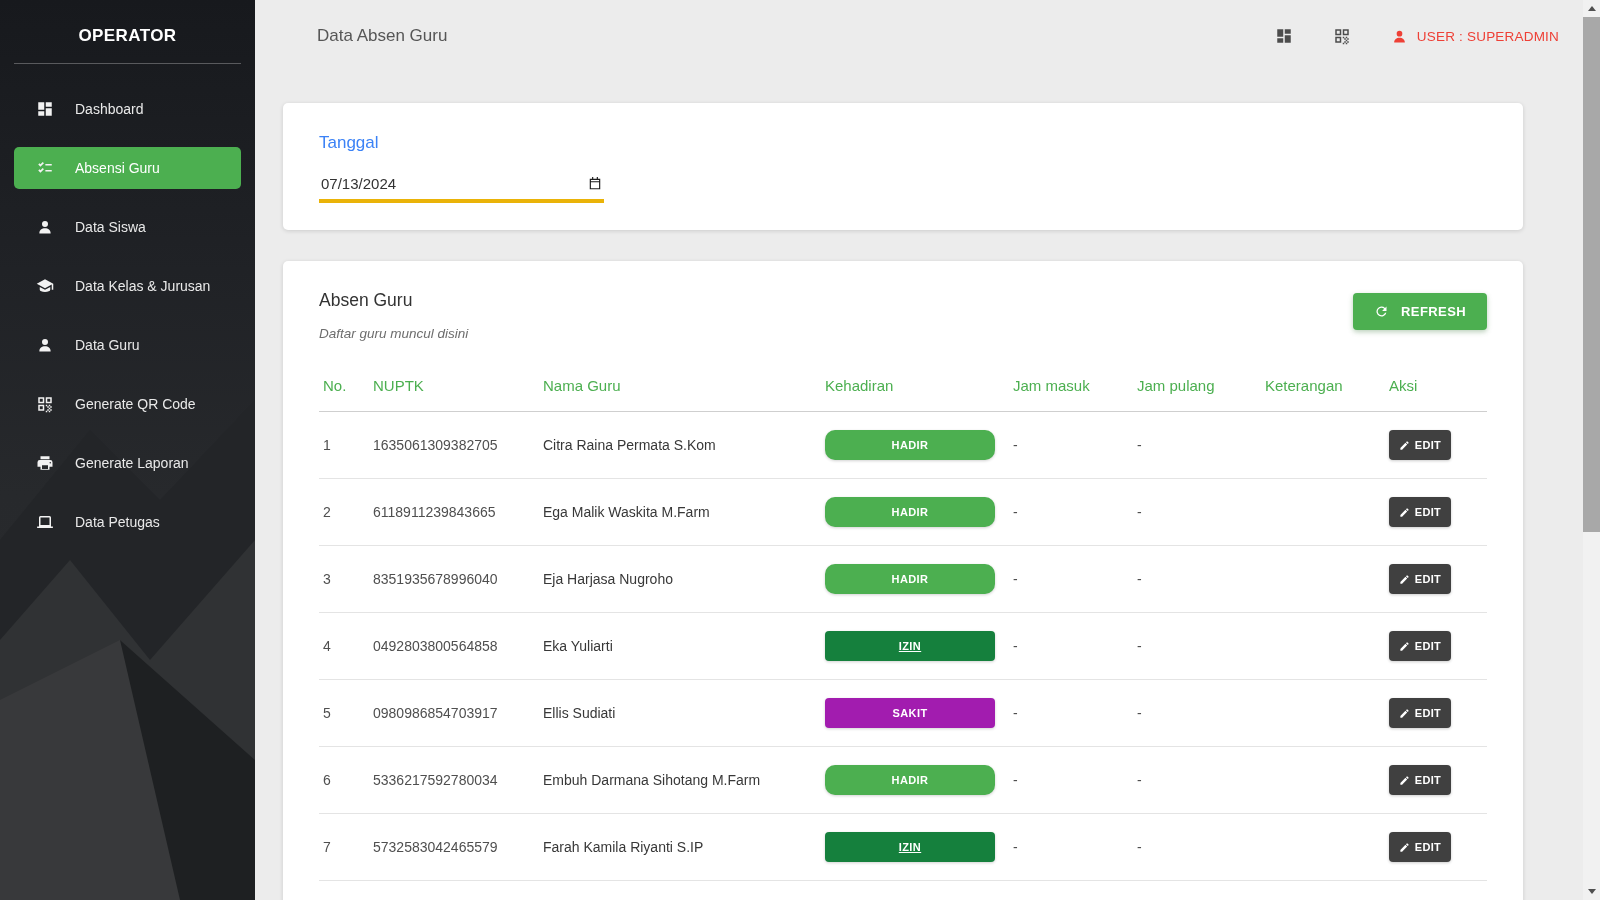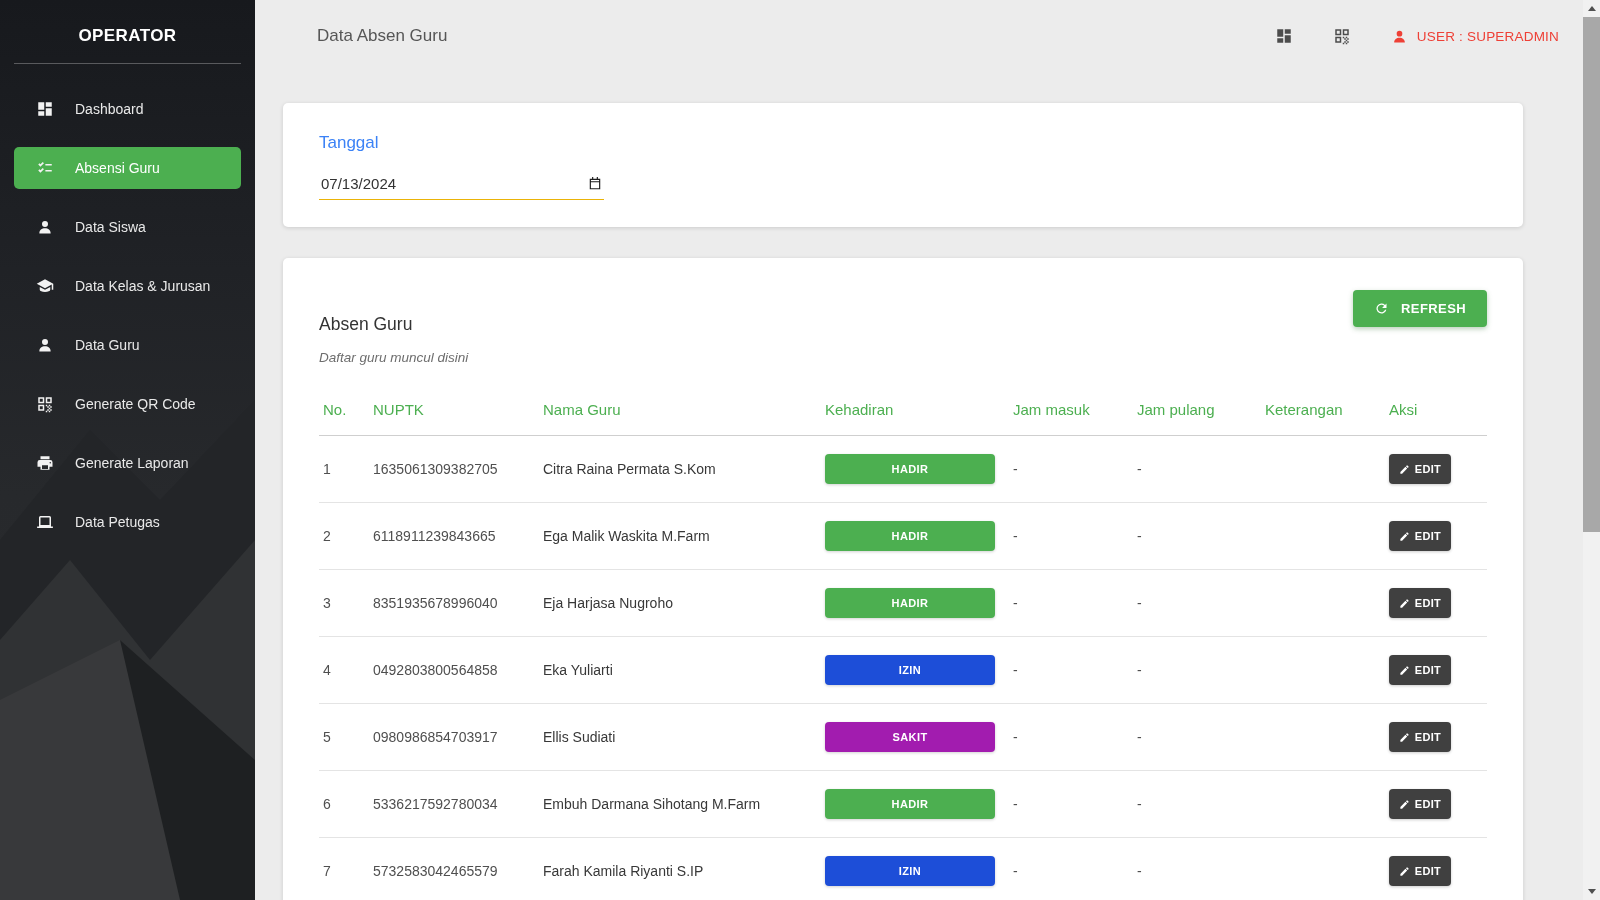--- a/index.html
+++ b/index.html
@@ -45,28 +45,28 @@
 
   .content { padding:0 60px 0 28px; }
   .card {
     background:#fff; border-radius:5px;
     box-shadow:0 1px 4px rgba(0,0,0,.14);
   }
   .card-date { margin-top:57px; padding:30px 36px 27px; }
   .date-label { font-size:17px; color:#3b82f6; }
   .date-input {
     margin-top:17px; width:285px; display:flex; align-items:center;
-    border-bottom:1px solid #eab308; padding:5px 2px 7px 2px; cursor:text;
+    border-bottom:4px solid #eab308; padding:5px 2px 7px 2px; cursor:text;
   }
   .date-value { font-size:15px; color:#333; flex:1; }
   .date-input svg { width:14px; height:15px; fill:#1d1d1d; cursor:pointer; }
 
   .card-table { margin-top:31px; padding:28px 36px 30px; min-height:620px; }
   .table-head { display:flex; align-items:flex-start; }
-  .table-title { font-size:17.5px; color:#333; margin-top:28px; }
+  .table-title { font-size:17.5px; color:#333; margin-top:1px; }
   .table-subtitle { font-size:13.5px; color:#6d6d6d; margin-top:15px;font-style:italic; }
   .refresh-btn {
     margin-left:auto; margin-top:4px; background:#4caf50; color:#fff; border:none;
     border-radius:4px; height:37px; padding:0 21px; font-size:13px; font-weight:bold;
     letter-spacing:.4px; display:flex; align-items:center; cursor:pointer;
     box-shadow:0 2px 5px rgba(60,120,60,.35); font-family:inherit;
   }
   .refresh-btn svg { width:15px; height:15px; fill:#fff; margin-right:12px; }
 
   table { width:100%; border-collapse:collapse; table-layout:fixed; margin-top:24px; }
@@ -81,22 +81,22 @@
     padding:18px 4px; border-bottom:1px solid #e4e4e4;
     font-size:14px; color:#4f4f4f; vertical-align:middle;
     white-space:nowrap; overflow:hidden;
   }
   td.nama { color:#383838; }
   .badge {
     display:inline-flex; width:170px; height:30px; align-items:center; justify-content:center;
     color:#fff; font-size:11px; font-weight:bold; border-radius:4px; letter-spacing:.4px;
     box-shadow:0 1px 3px rgba(0,0,0,.18);
   }
-  .badge-hadir { background:#4caf50; }
-  .badge-izin  { background:#1d4ed8; }
+  .badge-hadir { background:#4caf50;border-radius:10px; }
+  .badge-izin  { background:#15803d;text-decoration:underline; }
   .badge-sakit { background:#a21caf; }
   .edit-btn {
     width:62px; height:30px; background:#404040; color:#fff; border:none; border-radius:4px;
     font-size:11px; font-weight:bold; display:inline-flex; align-items:center; justify-content:center;
     cursor:pointer; box-shadow:0 1px 3px rgba(0,0,0,.2); font-family:inherit; letter-spacing:.3px;
   }
   .edit-btn svg { width:11px; height:11px; fill:#fff; margin-right:5px; }
 
   
   .scrollbar { width:17px; flex-shrink:0; background:#f1f1f1; position:relative; }

